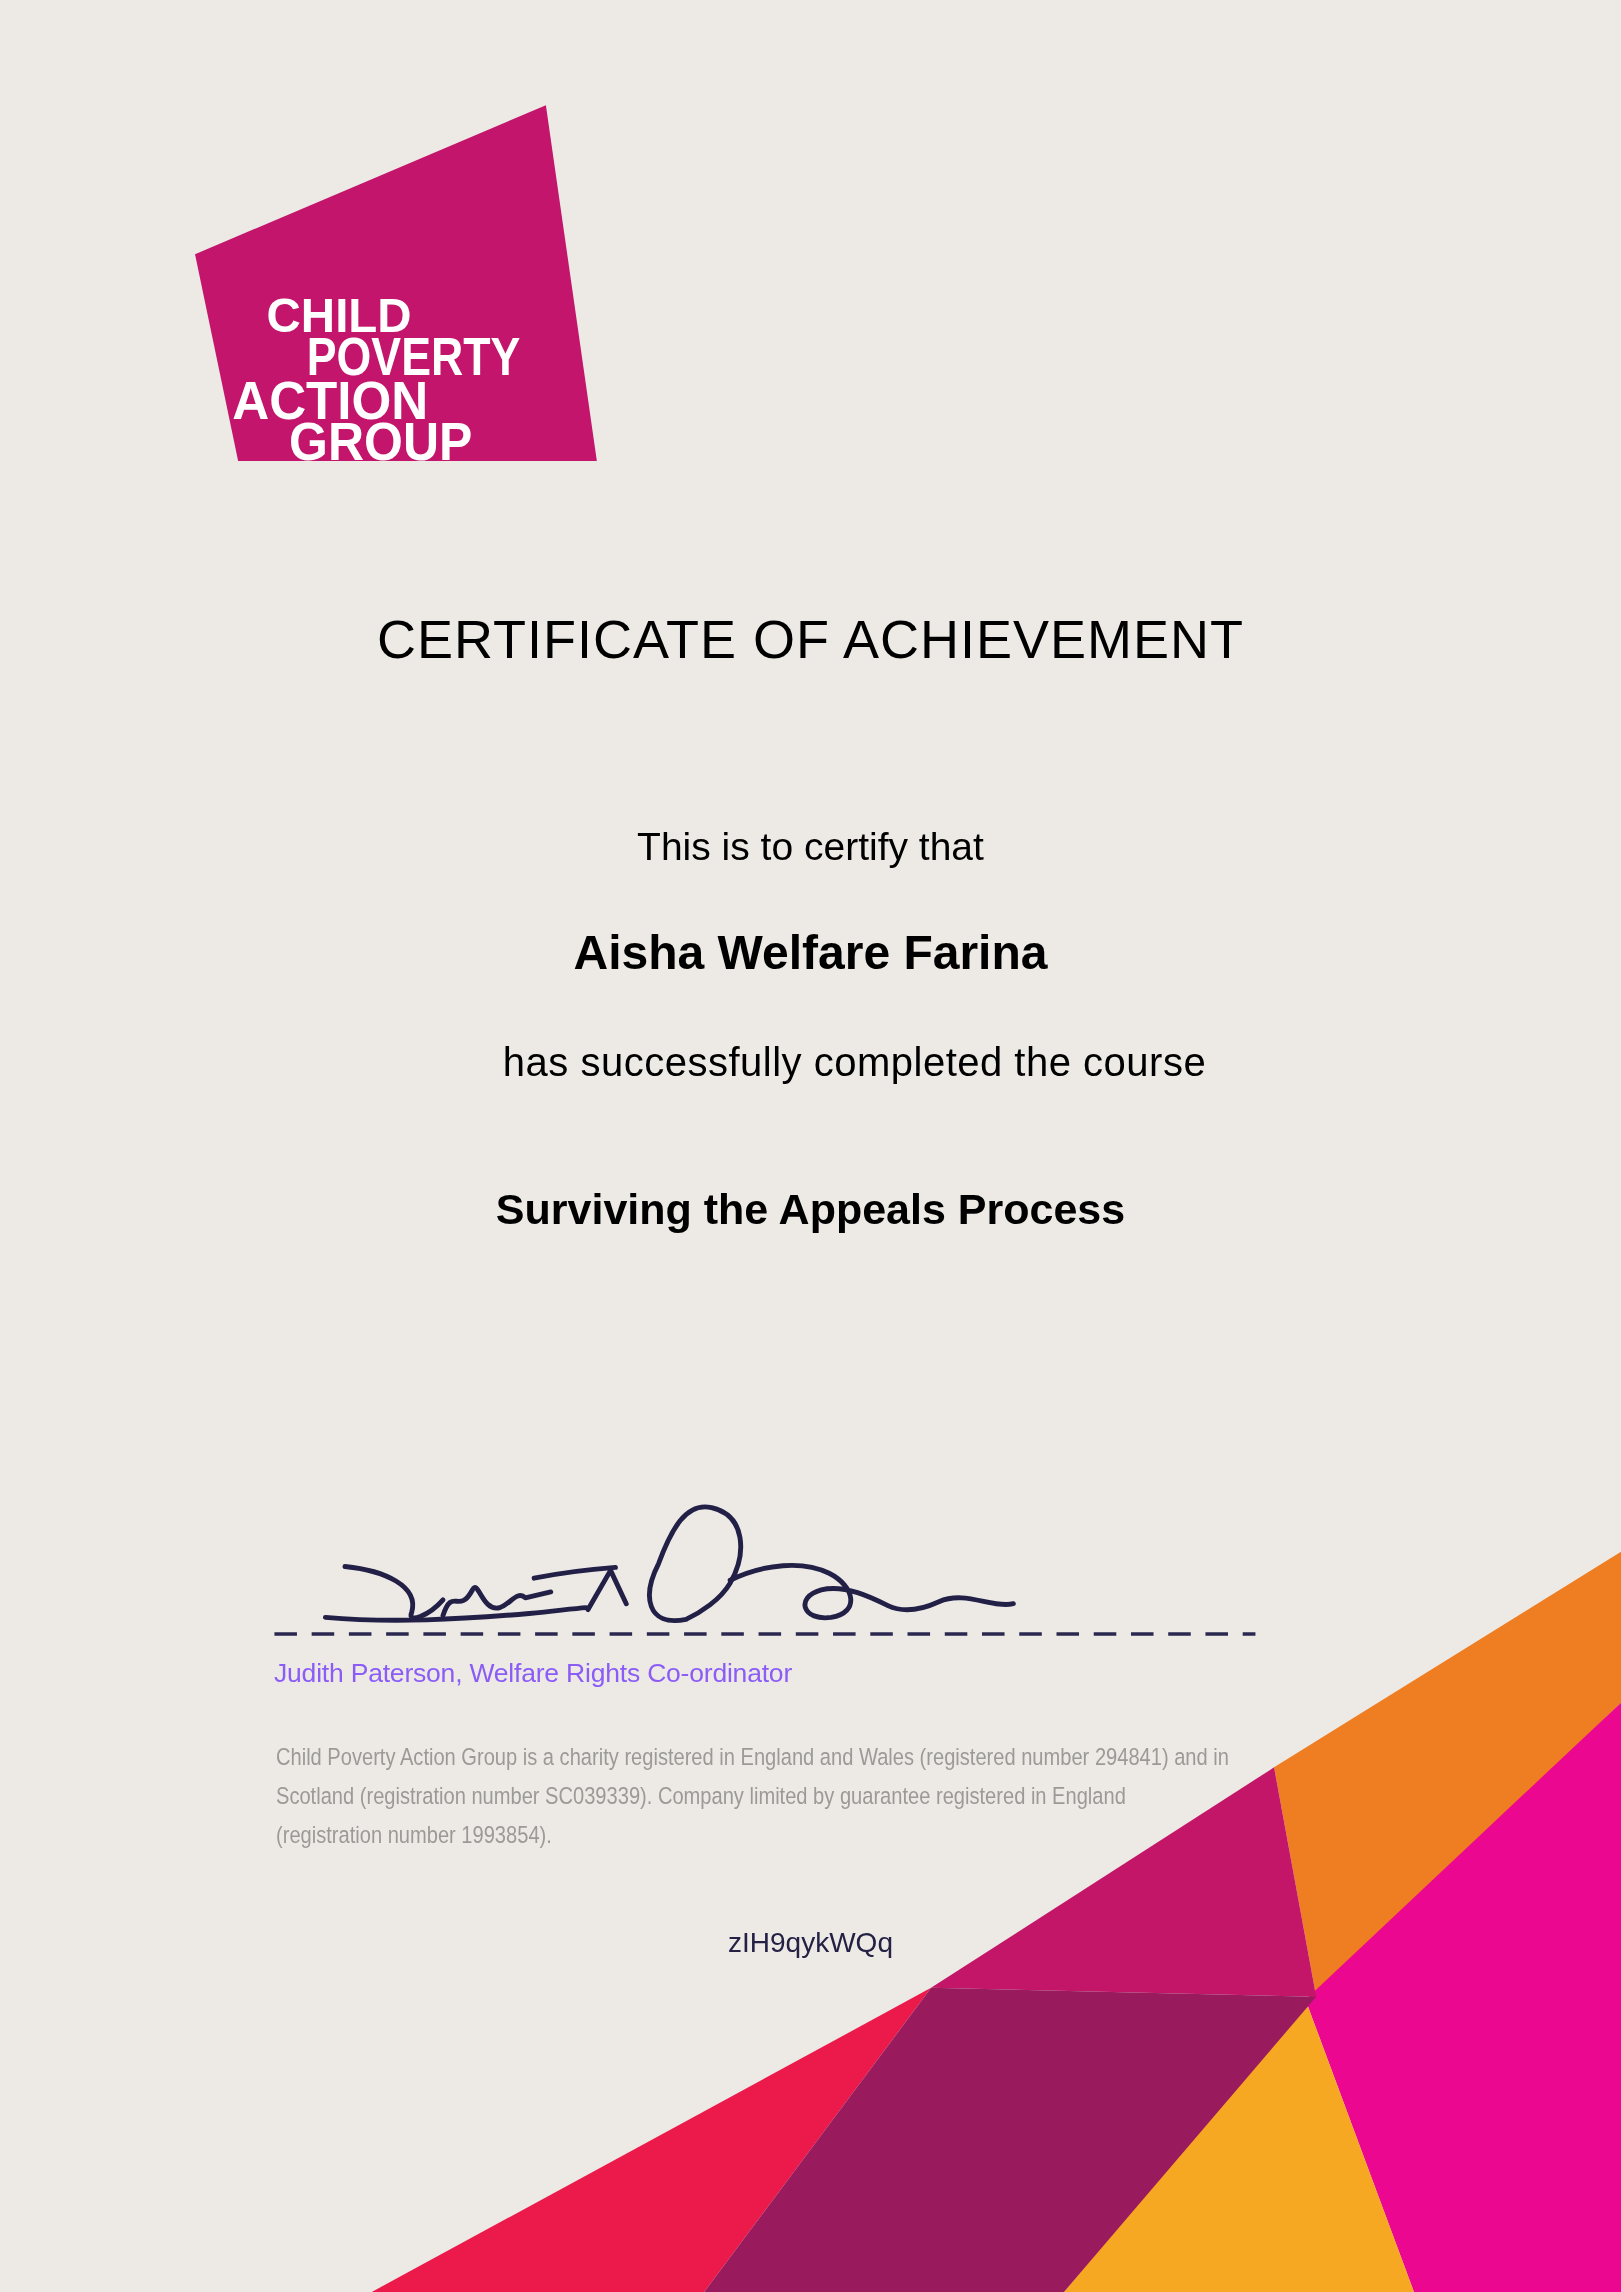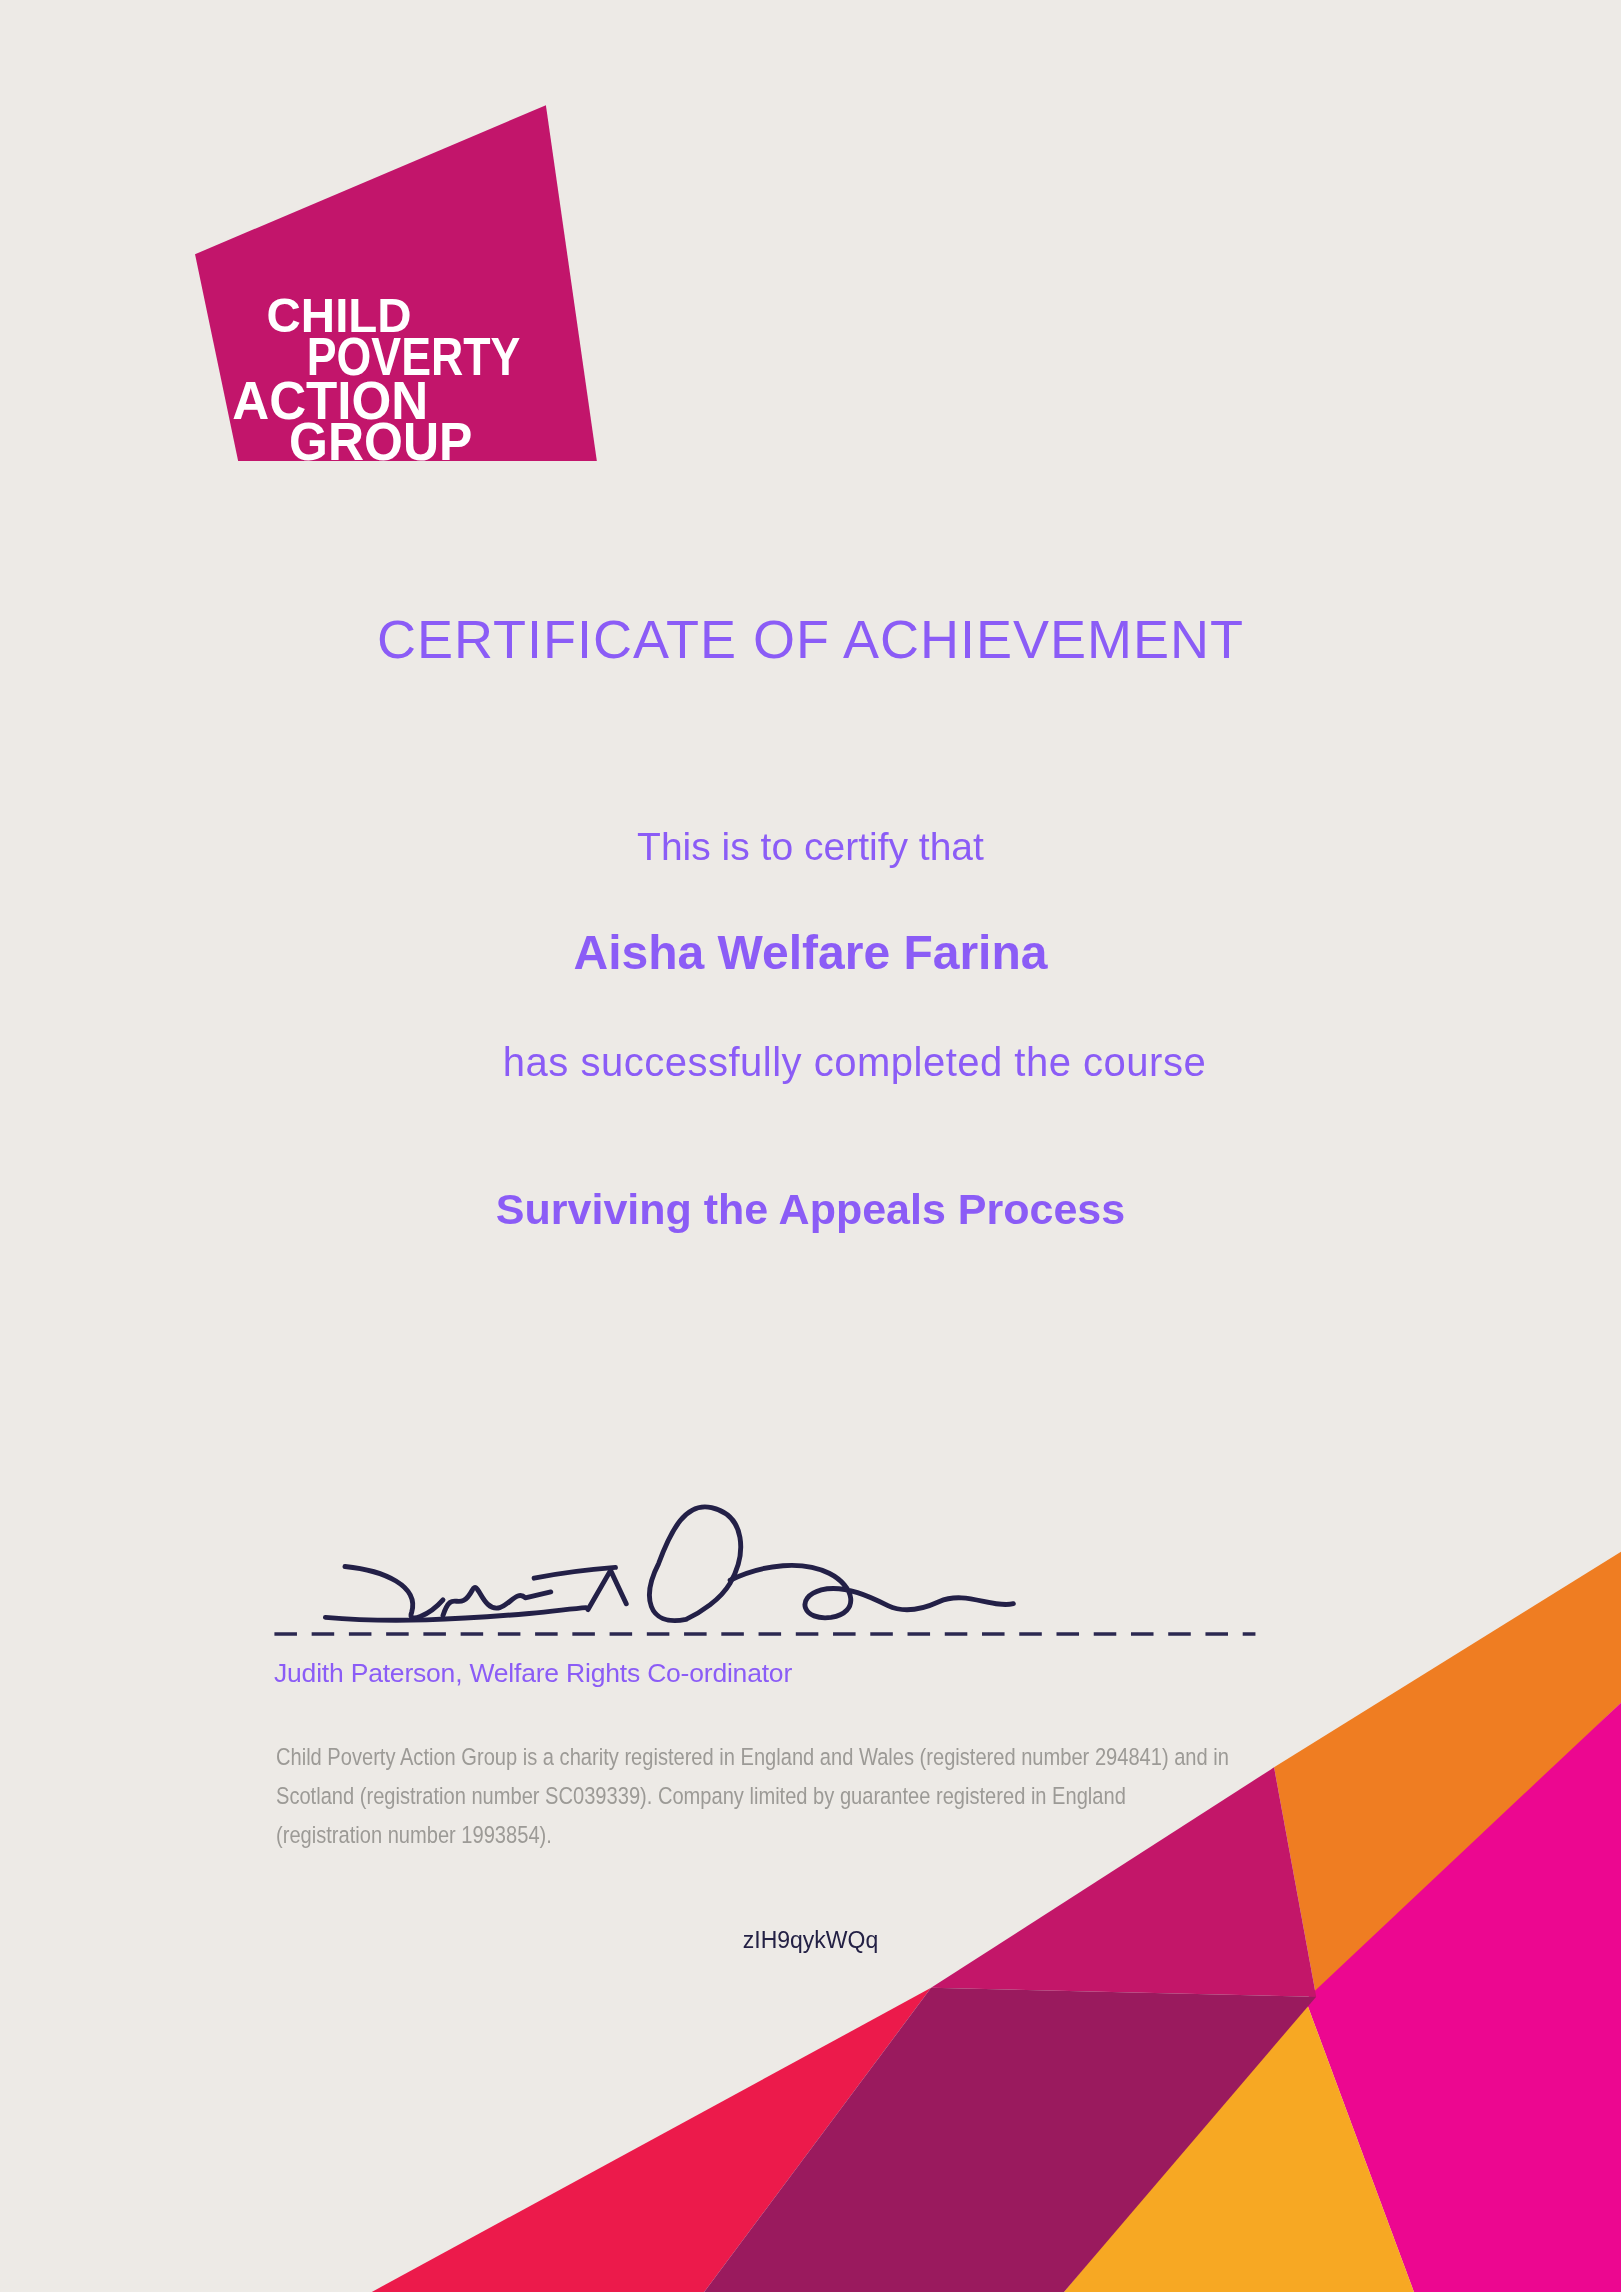--- a/index.html
+++ b/index.html
@@ -4,38 +4,38 @@
 <style>
   html,body{margin:0;padding:0;}
   .page{
     position:relative;
     width:1621px;height:2293px;
     background:#EDEAE6;
     overflow:hidden;
     font-family:"Liberation Sans","DejaVu Sans",sans-serif;
   }
   .layer-svg{position:absolute;left:0;top:0;width:1621px;height:2293px;}
-  .txt{position:absolute;left:0;width:1621px;text-align:center;color:#8b5cf6;}
+  .txt{position:absolute;left:0;width:1621px;text-align:center;color:#000000;}
   .title{top:608px;font-size:54px;letter-spacing:1px;}
   .certify{top:825px;font-size:39px;}
   .name{top:925px;font-size:48px;font-weight:bold;}
   .completed{top:1040px;font-size:40px;letter-spacing:0.5px;margin-left:44px;}
   .course{top:1145px;font-size:43px;font-weight:bold;margin-top:40px;}
   .date{top:1337px;font-size:41px;}
   .signatory{
     position:absolute;left:274px;top:1658px;
     font-size:26.5px;color:#8b5cf6;letter-spacing:-0.2px;
   }
   .fineprint{
     position:absolute;left:276px;top:1737px;
     font-size:24.5px;line-height:39px;color:#9C9A96;
     transform:scaleX(0.82);transform-origin:left top;
     white-space:nowrap;
   }
-  .code{top:1927px;font-size:23px;color:#242145;}
+  .code{top:1927px;font-size:28px;color:#242145;}
   .logo-text{fill:#FFFFFF;font-family:"Liberation Sans","DejaVu Sans",sans-serif;font-weight:bold;}
 </style>
 </head>
 <body>
 
 <div class="page" style="background: rgb(237, 234, 230); padding-left: 12px;">
 
   <svg class="layer-svg" viewBox="0 0 1654 2339">
 
     <polygon points="1654,1583 1654,1737 1343,2037 1300,1803" fill="#EF7D22"></polygon>

